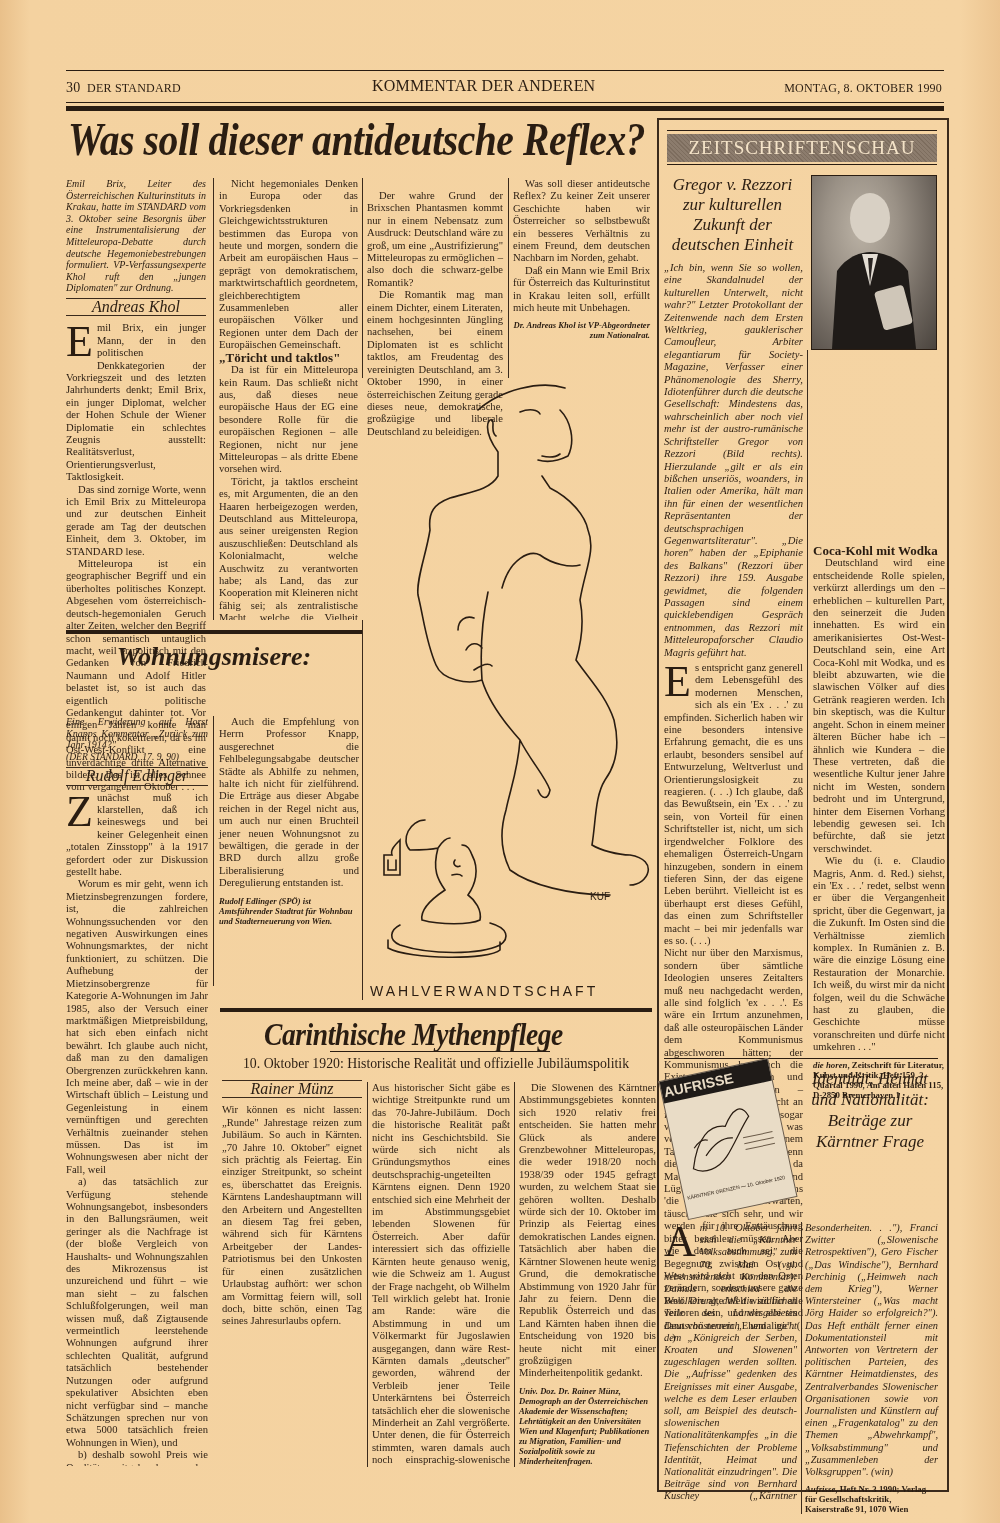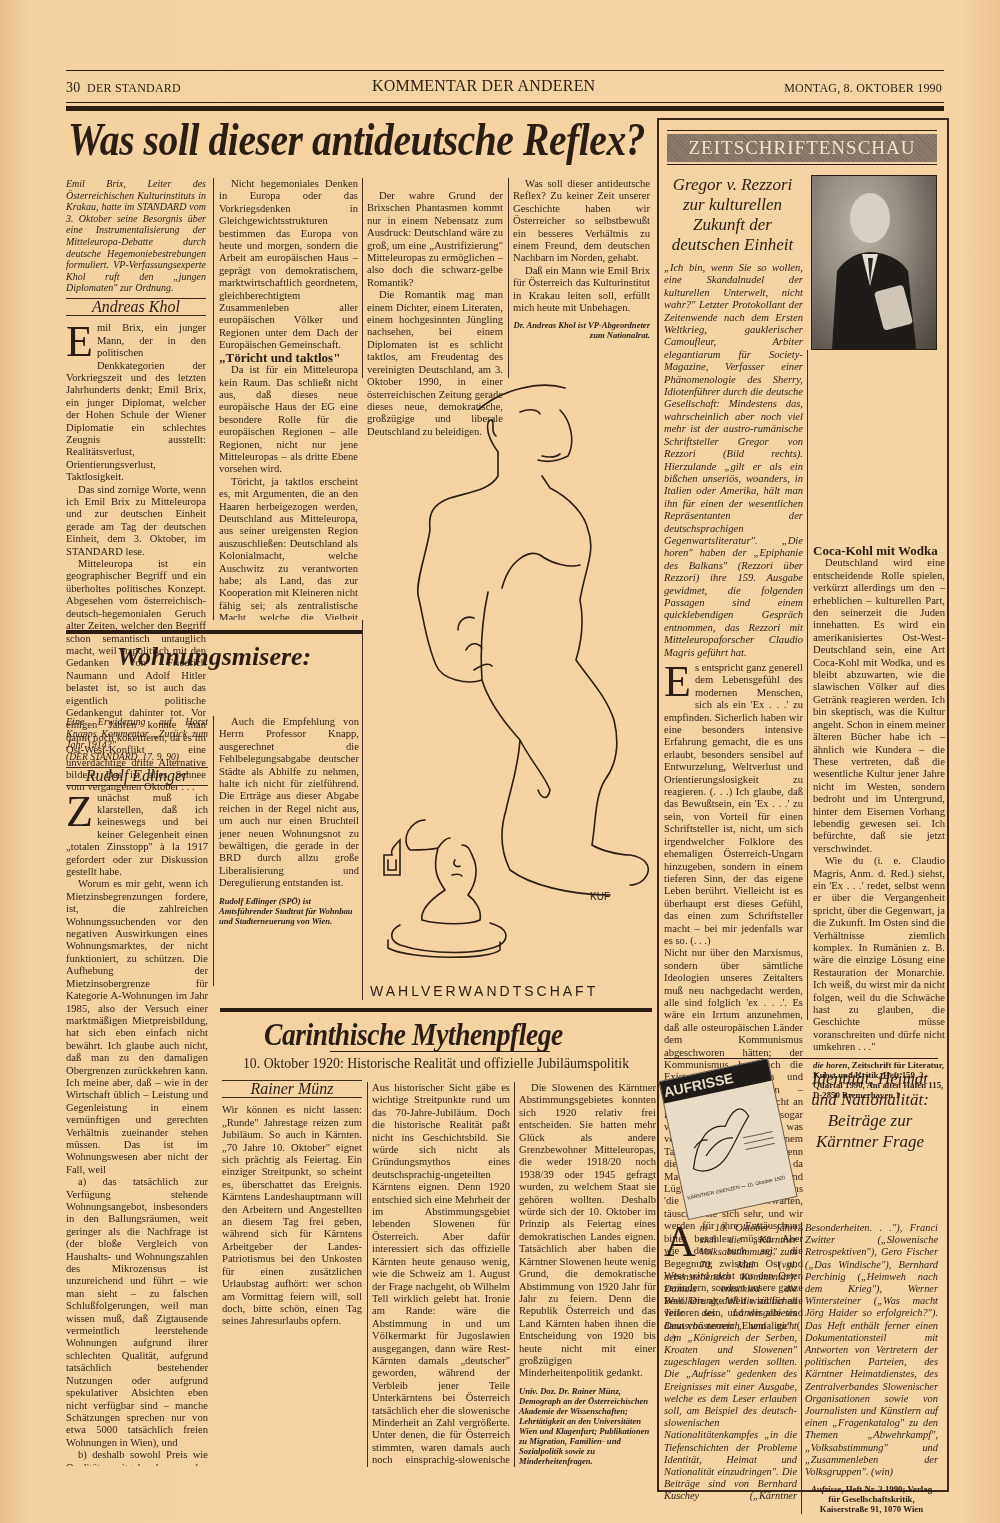--- a/index.html
+++ b/index.html
@@ -169,16 +169,16 @@
           <line x1="70" y1="62" x2="100" y2="62"></line>
         </g>
     </svg>
     <div style="font-size:5px;font-family:'Liberation Sans',sans-serif;padding:0 3px;">KÄRNTNER GRENZEN — 10. Oktober 1920</div>
   </div>
 
   <div class="abs" style="left:800px;top:1068px;width:140px;text-align:center;font-family:'Liberation Serif',serif;font-style:italic;font-size:17px;line-height:21px;">Identität, Heimat und Nationalität: Beiträge zur Kärntner Frage</div>
 
   <div class="col it" style="left:664px;top:1222px;width:274px;column-count:2;column-gap:8px;column-rule:1px solid #3a2a1c;font-size:10.4px;line-height:12.2px;">
     <p class="noind"><span class="dropcap" style="font-style:normal;">A</span><span>m 10. Oktober jährt sich die „Kärntner Volksabstimmung" zum 70. Mal (vgl. nebenstehenden Kommentar): Damals entschied die Bevölkerung, daß die südlichen Teile des Landesgebietes Deutschösterreich und nicht dem „Königreich der Serben, Kroaten und Slowenen" zugeschlagen werden sollten. Die „Aufrisse" gedenken des Ereignisses mit einer Ausgabe, welche es dem Leser erlauben soll, am Beispiel des deutsch-slowenischen Nationalitätenkampfes „in die Tiefenschichten der Probleme Identität, Heimat und Nationalität einzudringen". Die Beiträge sind von Bernhard Kuschey („Kärntner Besonderheiten. . ."), Franci Zwitter („Slowenische Retrospektiven"), Gero Fischer („Das Windische"), Bernhard Perchinig („Heimweh nach dem Krieg"), Werner Wintersteiner („Was macht Jörg Haider so erfolgreich?"). Das Heft enthält ferner einen Dokumentationsteil mit Antworten von Vertretern der politischen Parteien, des Kärntner Heimatdienstes, des Zentralverbandes Slowenischer Organisationen sowie von Journalisten und Künstlern auf einen „Fragenkatalog" zu den Themen „Abwehrkampf", „Volksabstimmung" und „Zusammenleben der Volksgruppen". (win)</span></p>
-    <div class="sig sigl" style="font-style:normal;font-size:8.8px;text-align:center;"><span class="it">Aufrisse</span><span>, Heft Nr. 3 1990; Verlag für Gesellschaftskritik, Kaiserstraße 91, 1070 Wien</span></div>
+    <div class="sig sigl" style="font-style:normal;font-size:8.8px;"><span class="it">Aufrisse</span><span>, Heft Nr. 3 1990; Verlag für Gesellschaftskritik, Kaiserstraße 91, 1070 Wien</span></div>
   </div>
 
 </div>
 
 </body></html>

